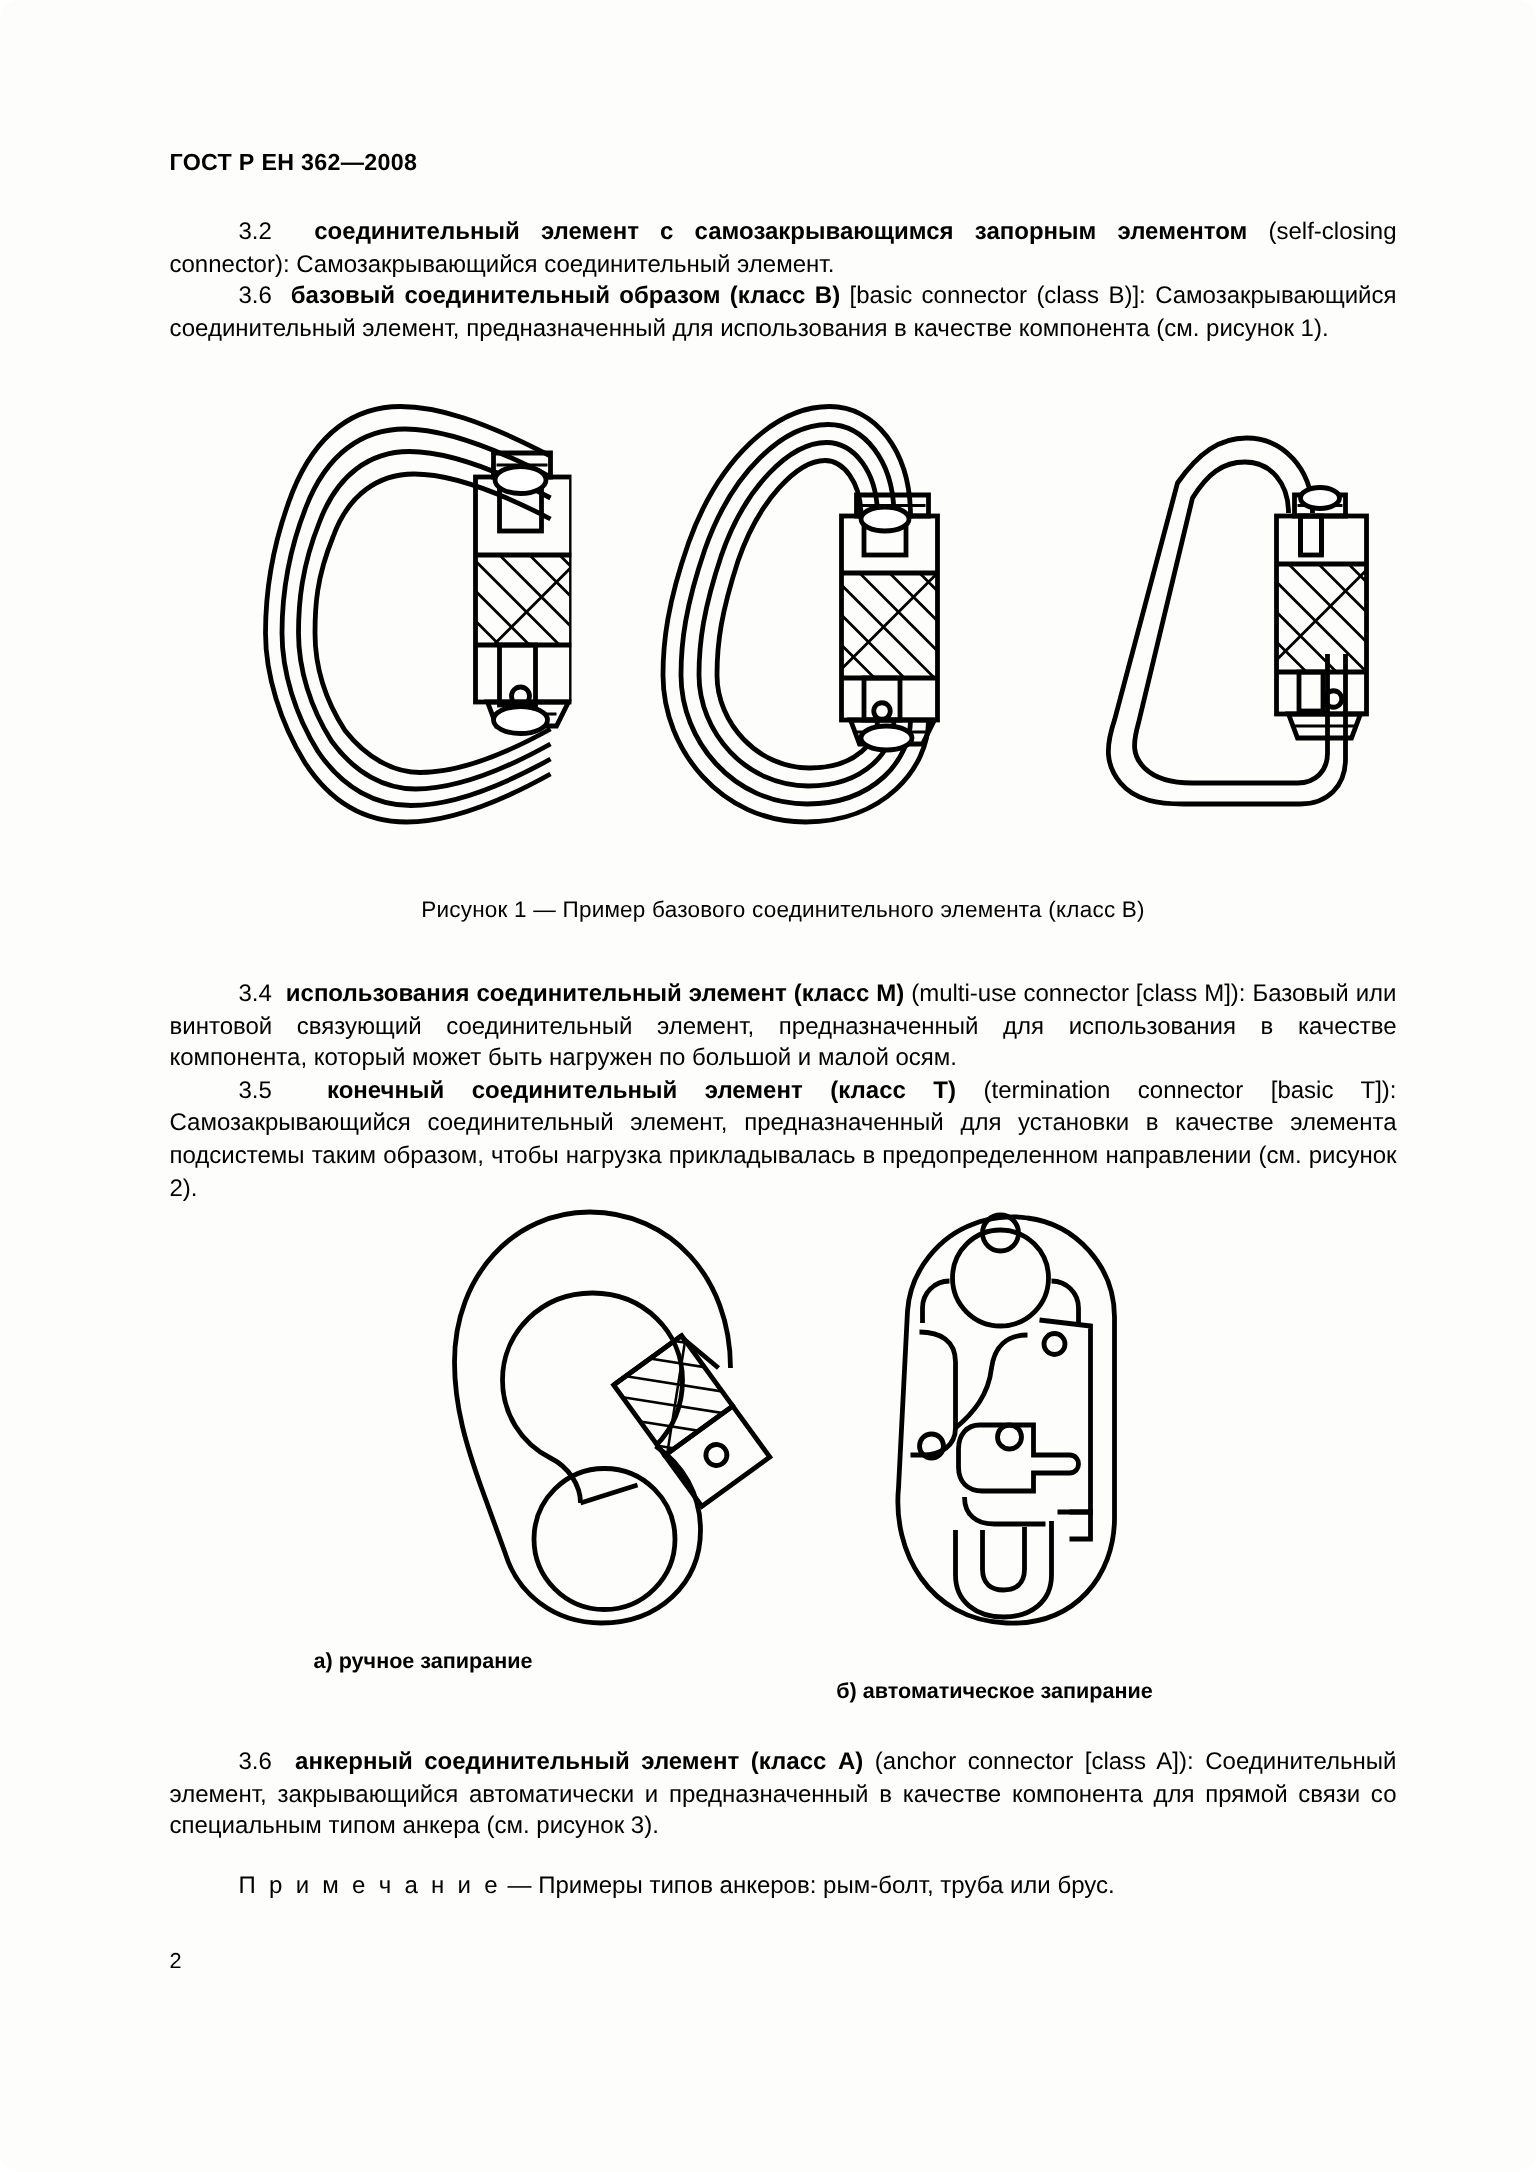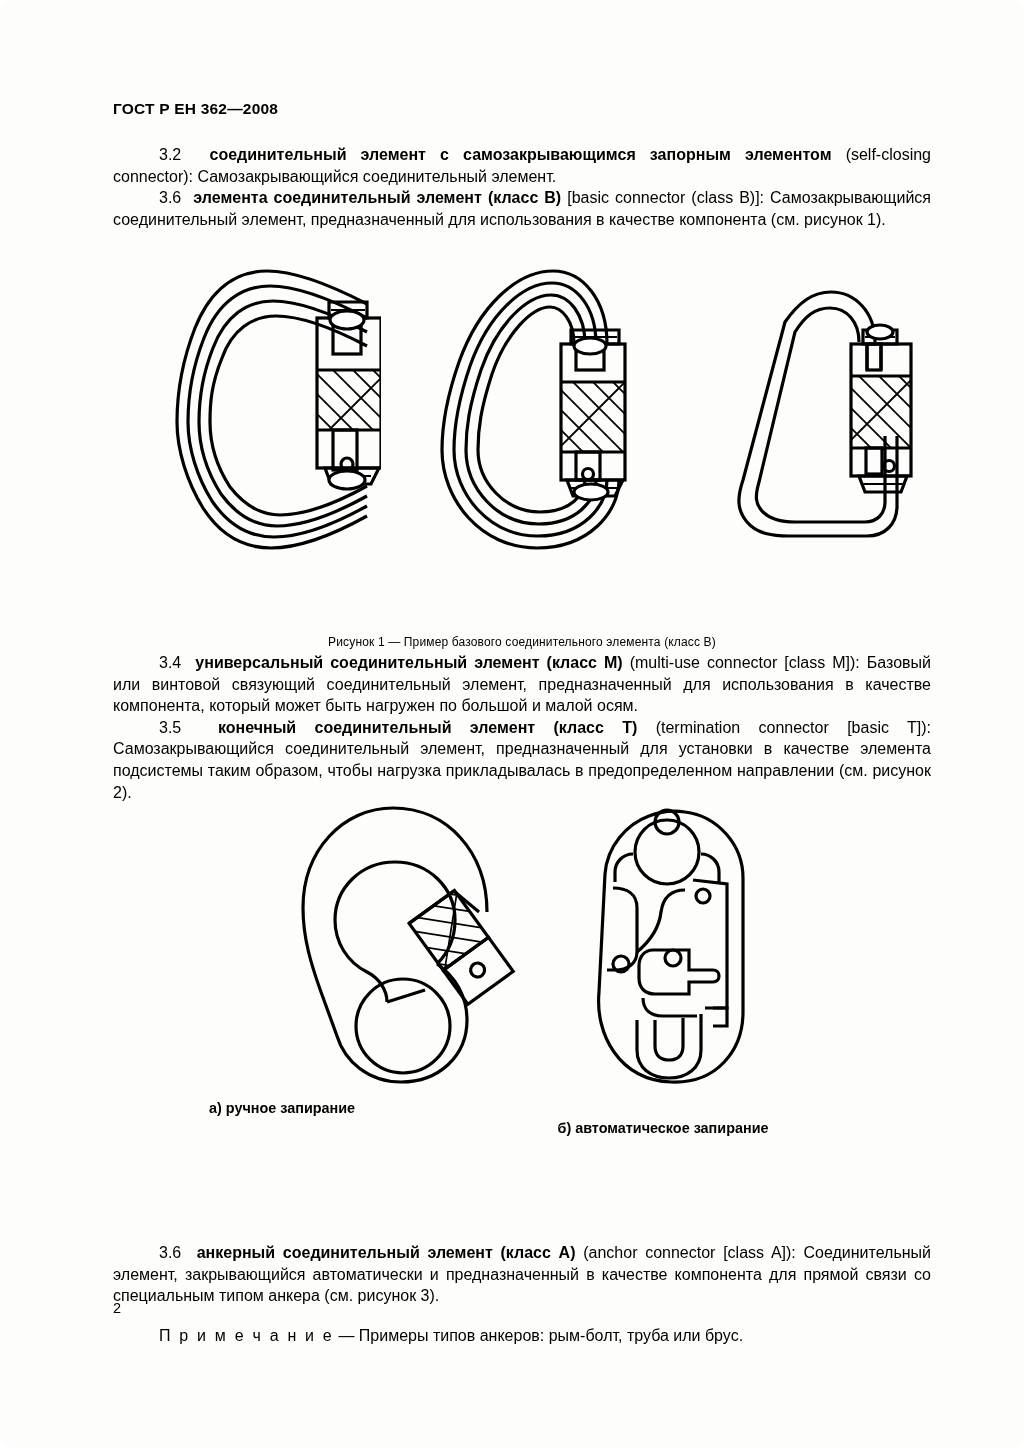--- a/index.html
+++ b/index.html
@@ -47,44 +47,43 @@
     margin: 0;
   }
   .indent {
     text-indent: 46px;
   }
   .b { font-weight: bold; }
   .spaced { letter-spacing: 2.2px; }
 
   .block-32 { position: absolute; left: 0; top: 144px; width: 818px; }
   .block-34 { position: absolute; left: 0; top: 652px; width: 818px; }
-  .block-36 { position: absolute; left: 0; top: 1242px; width: 818px; }
+  .block-36 { position: absolute; left: 0; top: 1164px; width: 818px; }
   .note { margin-top: 18px !important; }
 
   .figure1 {
     position: absolute;
     left: 0;
     top: 258px;
     width: 818px;
     height: 370px;
   }
   .figure2 {
     position: absolute;
     left: 0;
     top: 800px;
     width: 818px;
     height: 380px;
   }
   .fig-caption {
     position: absolute;
     width: 100%;
     text-align: center;
-    font-size: 12px;
+    font-size: 15px;
     letter-spacing: 0.15px;
-    margin-top: 37px;
   }
   .sub-labels {
     position: absolute;
     width: 100%;
     top: 300px;
     font-size: 14.4px;
     font-weight: bold;
   }
   .sub-label-a {
     position: absolute;
@@ -114,21 +113,21 @@
 <body>
 
 <div class="page">
 
   <div class="content">
 
     <div class="doc-header">ГОСТ Р ЕН 362—2008</div>
 
     <div class="block-32 body-text">
       <p class="indent"><span>3.2</span>&nbsp; <span class="b">соединительный элемент с самозакрывающимся запорным элементом</span><span> (self-closing connector): </span><span>Самозакрывающийся соединительный элемент.</span></p>
-      <p class="indent"><span>3.6</span>&nbsp; <span class="b">элемента соединительный элемент (класс B)</span><span> [basic connector (class B)]: </span><span>Самозакрывающийся соединительный элемент, предназначенный для использования в качестве компонента (см. рисунок 1).</span></p>
+      <p class="indent"><span>3.6</span>&nbsp; <span class="b">базовый соединительный образом (класс B)</span><span> [basic connector (class B)]: </span><span>Самозакрывающийся соединительный элемент, предназначенный для использования в качестве компонента (см. рисунок 1).</span></p>
     </div>
 
     <div class="figure1">
 
       <div class="art" style="left:58px; top:0;">
         <svg width="210" height="300" viewBox="0 0 210 300" fill="none" stroke="#000" stroke-width="3.2">
 
           <path d="M196 46 C150 22 120 13 96 13 C66 13 40 30 24 70
                    C10 106 6 140 6 164 C6 192 16 224 32 250
                    C50 278 74 290 100 290 C126 290 160 278 196 258"></path>
@@ -268,21 +267,21 @@
 
           <path d="M132 192 L180 192 L174 208 L138 208 Z"></path>
           <path d="M136 200 L176 200" stroke-width="2"></path>
         </svg>
       </div>
 
       <div class="fig-caption" style="top:340px;">Рисунок 1 — Пример базового соединительного элемента (класс B)</div>
     </div>
 
     <div class="block-34 body-text">
-      <p class="indent"><span>3.4</span>&nbsp; <span class="b">универсальный соединительный элемент (класс M)</span><span> (multi-use connector [class M]): </span><span>Базовый или винтовой связующий соединительный элемент, предназначенный для использования в качестве компонента, который может быть нагружен по большой и малой осям.</span></p>
+      <p class="indent"><span>3.4</span>&nbsp; <span class="b">использования соединительный элемент (класс M)</span><span> (multi-use connector [class M]): </span><span>Базовый или винтовой связующий соединительный элемент, предназначенный для использования в качестве компонента, который может быть нагружен по большой и малой осям.</span></p>
       <p class="indent"><span>3.5</span>&nbsp; <span class="b">конечный соединительный элемент (класс T)</span><span> (termination connector [basic T]): </span><span>Самозакрывающийся соединительный элемент, предназначенный для установки в качестве элемента подсистемы таким образом, чтобы нагрузка прикладывалась в предопределенном направлении (см. рисунок 2).</span></p>
     </div>
 
     <div class="figure2">
 
       <div class="art" style="left:178px; top:0;">
         <svg width="230" height="290" viewBox="0 0 230 290" fill="none" stroke="#000" stroke-width="3.2">
 
           <path d="M196 112 C196 52 156 8 102 8 C52 8 12 50 12 108
                    C12 138 20 164 30 192 L46 236

